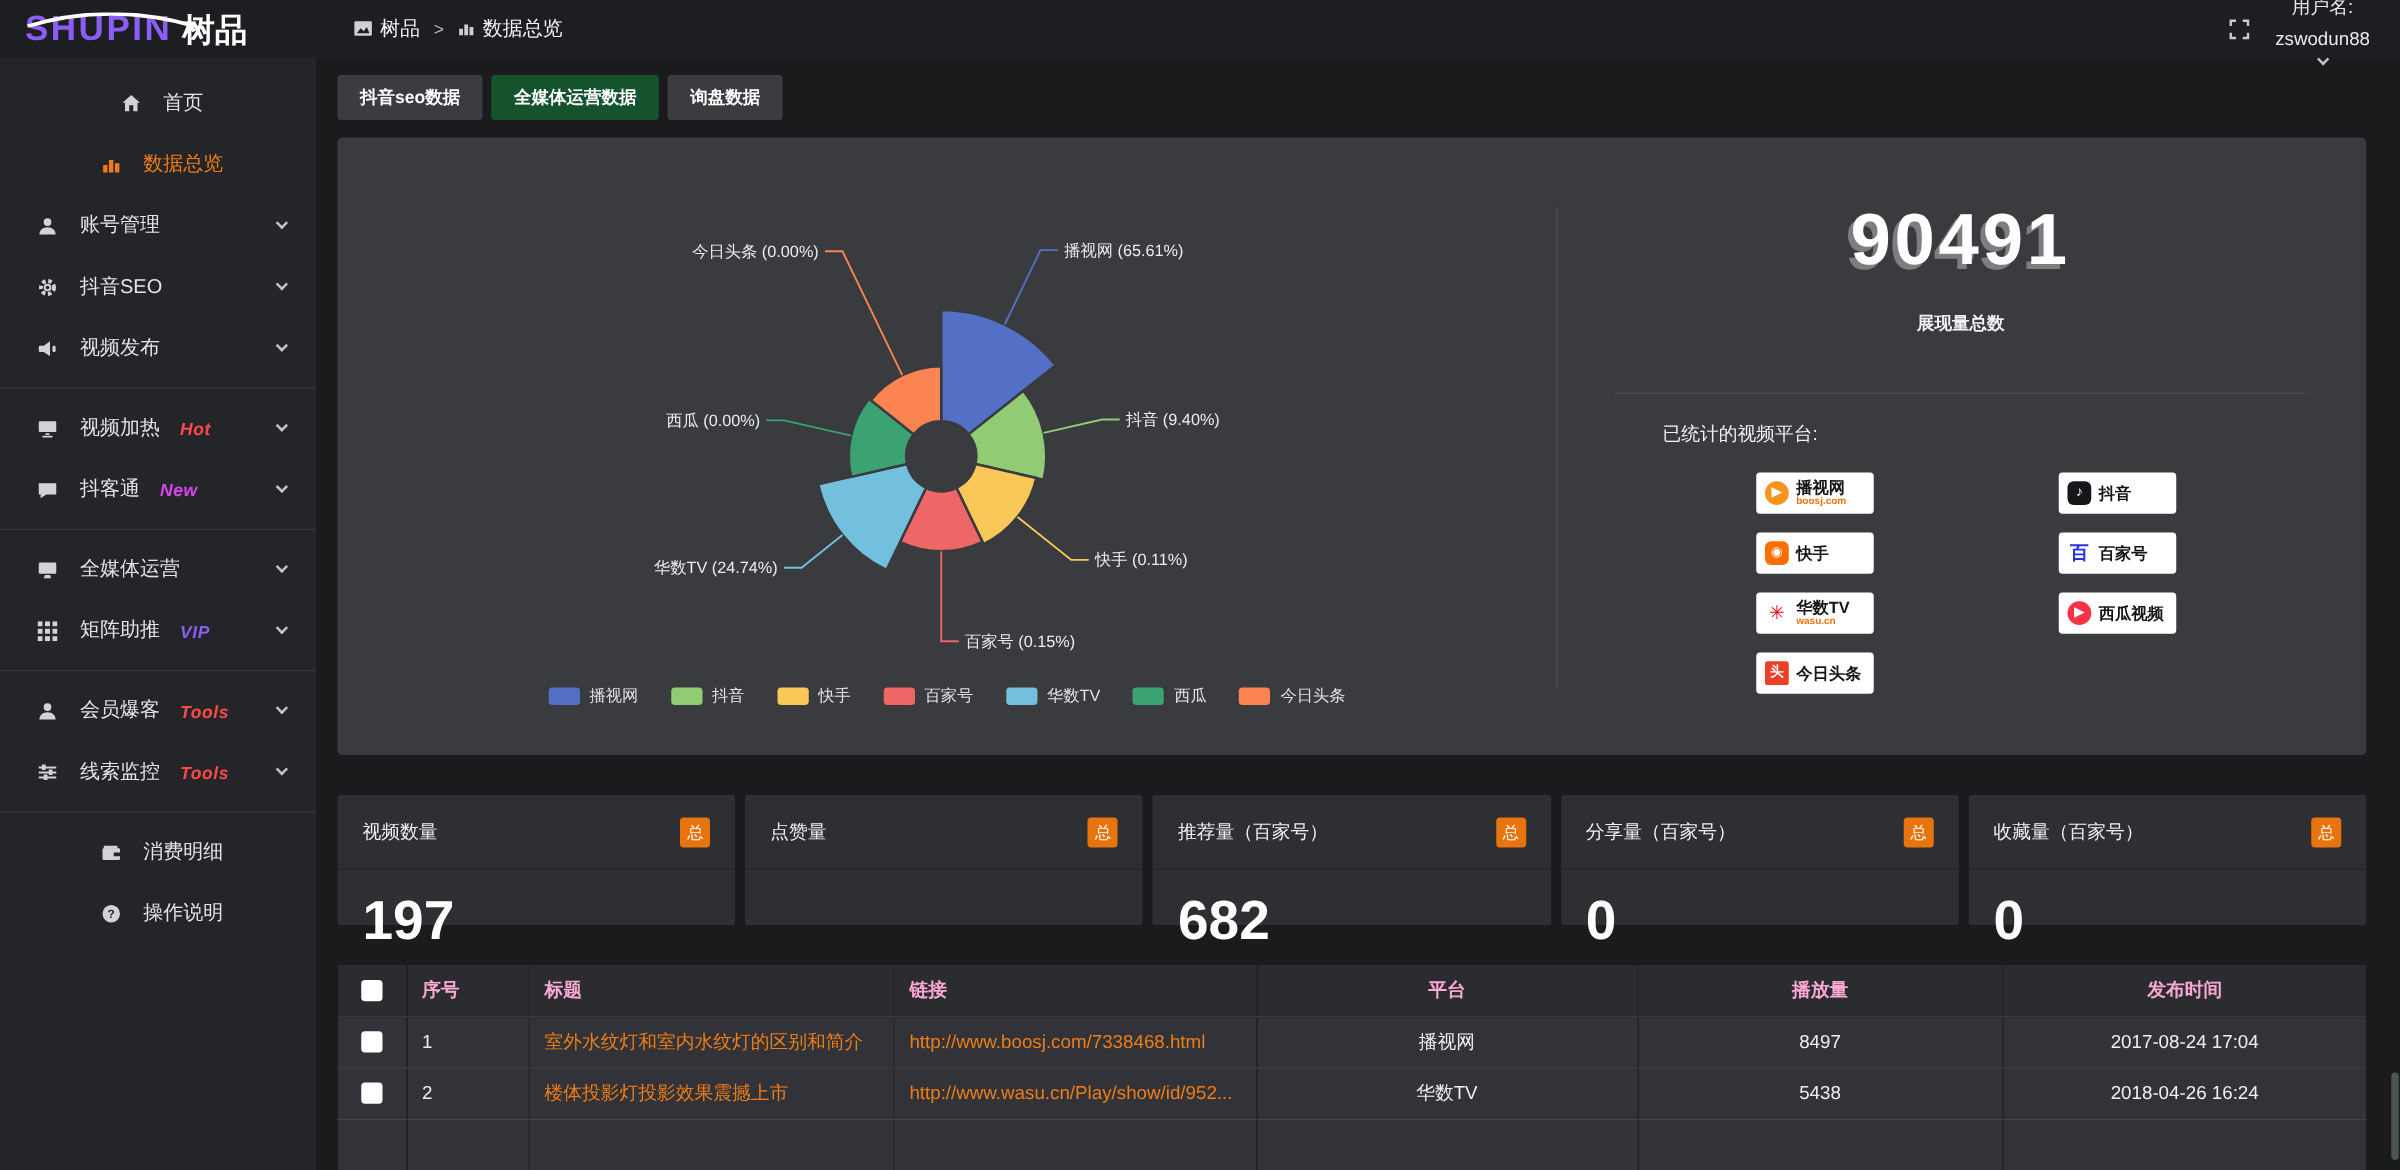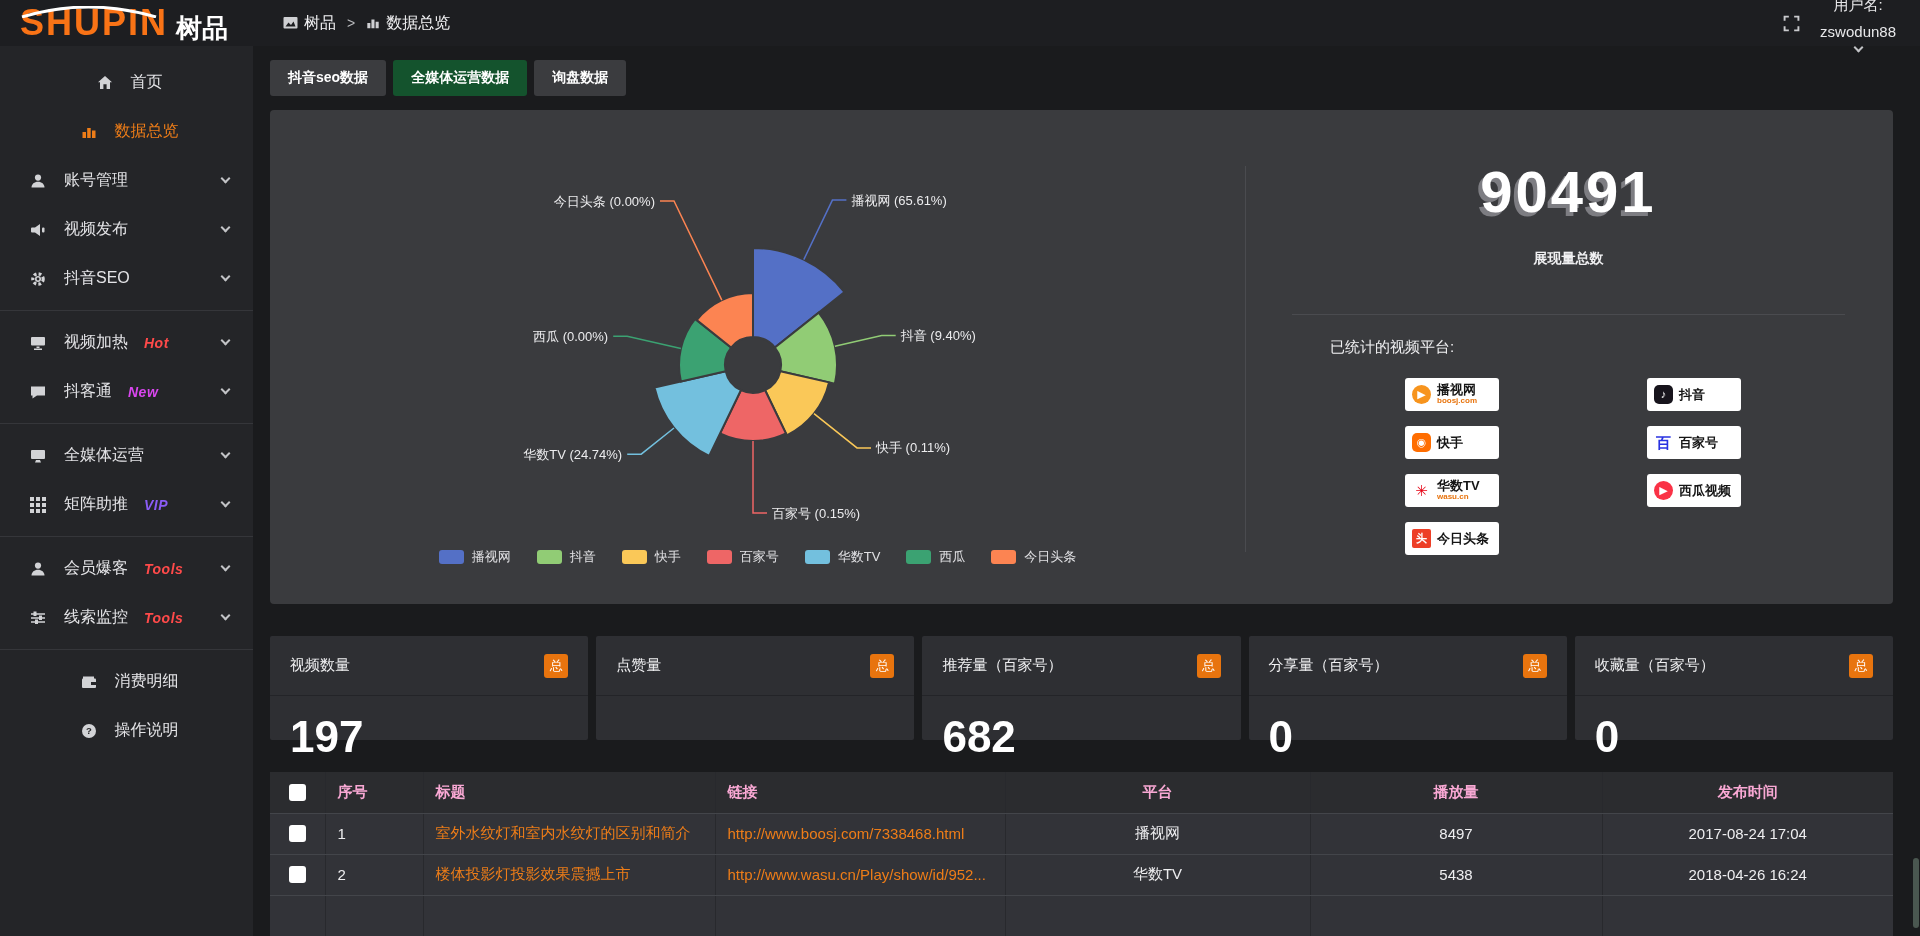--- a/index.html
+++ b/index.html
@@ -7,21 +7,21 @@
   body {
     background:#1a1b1d;
     font-family:"Liberation Sans","DejaVu Sans",sans-serif;
     color:#e8e8ea; position:relative;
   }
   
   .topbar { position:absolute; top:0; left:0; width:1920px; height:46px;
     background:#1d1e21; display:flex; align-items:center; z-index:10; }
   .logo { width:253px; padding-left:20px; display:flex; align-items:flex-end; position:relative; }
   .logo-arc { position:absolute; left:18px; top:1px; }
-  .logo-en { font-size:36px; font-weight:800; letter-spacing:2px; color:#f97316; line-height:1; }
+  .logo-en { font-size:28px; font-weight:800; letter-spacing:2px; color:#8b5cf6; line-height:1; }
   .logo-cn { font-size:26px; font-weight:800; color:#fff; margin-left:8px; line-height:1; }
   .breadcrumb { display:flex; align-items:center; gap:9px; margin-left:30px; font-size:16px; color:#f2f2f4; }
   .crumb-sep { color:#b9babd; font-size:14px; margin:0 2px; }
   .crumb { display:flex; align-items:center; gap:6px; cursor:pointer; }
   .topbar-right { margin-left:auto; display:flex; align-items:center; gap:20px; padding-right:24px; font-size:15px; }
   .userbox { display:flex; align-items:center; gap:8px; cursor:pointer;flex-direction:column; }
   .chev { width:7px; height:7px; border-right:2px solid #c2c3c6; border-bottom:2px solid #c2c3c6;
     transform:rotate(45deg); display:inline-block; margin-top:-4px; }
   
   .sidebar { position:absolute; top:46px; left:0; width:253px; bottom:0; background:#242528; padding-top:12px; }
@@ -148,37 +148,37 @@
           <path class="sicon" d="M1.5 14.5c0-3.6 2.9-5.8 6.5-5.8s6.5 2.2 6.5 5.8z"></path>
         </svg>
       </span>
     <span>账号管理</span>
     <span class="chev"></span>
   </div>
 
   <div class="side-item">
     <span class="ico">
         <svg width="16" height="16" viewBox="0 0 16 16">
-          <path class="sicon" d="M10 2v12L5 10.5H2a1 1 0 0 1-1-1v-3a1 1 0 0 1 1-1h3z"></path>
-          <rect class="sicon" x="12" y="5.5" width="2.5" height="5" rx="1"></rect>
-        </svg>
-      </span>
-    <span>视频发布</span>
-    <span class="chev"></span>
-  </div>
-
-  <div class="side-item">
-    <span class="ico">
-        <svg width="16" height="16" viewBox="0 0 16 16">
           <circle cx="8" cy="8" r="5.2" fill="none" stroke="#d2d3d6" stroke-width="3.2" stroke-dasharray="2.7 2.2"></circle>
           <circle class="sicon" cx="8" cy="8" r="3"></circle>
           <circle cx="8" cy="8" r="1.4" fill="#242528"></circle>
         </svg>
       </span>
     <span>抖音SEO</span>
+    <span class="chev"></span>
+  </div>
+
+  <div class="side-item">
+    <span class="ico">
+        <svg width="16" height="16" viewBox="0 0 16 16">
+          <path class="sicon" d="M10 2v12L5 10.5H2a1 1 0 0 1-1-1v-3a1 1 0 0 1 1-1h3z"></path>
+          <rect class="sicon" x="12" y="5.5" width="2.5" height="5" rx="1"></rect>
+        </svg>
+      </span>
+    <span>视频发布</span>
     <span class="chev"></span>
   </div>
 
   <div class="side-div"></div>
 
   <div class="side-item">
     <span class="ico">
         <svg width="16" height="16" viewBox="0 0 16 16">
           <rect class="sicon" x="1" y="2" width="14" height="8.5" rx="1"></rect>
           <path class="sicon" d="M6.5 11.5h3v1.5h-3zM4 13.5h8V15H4z"></path>

